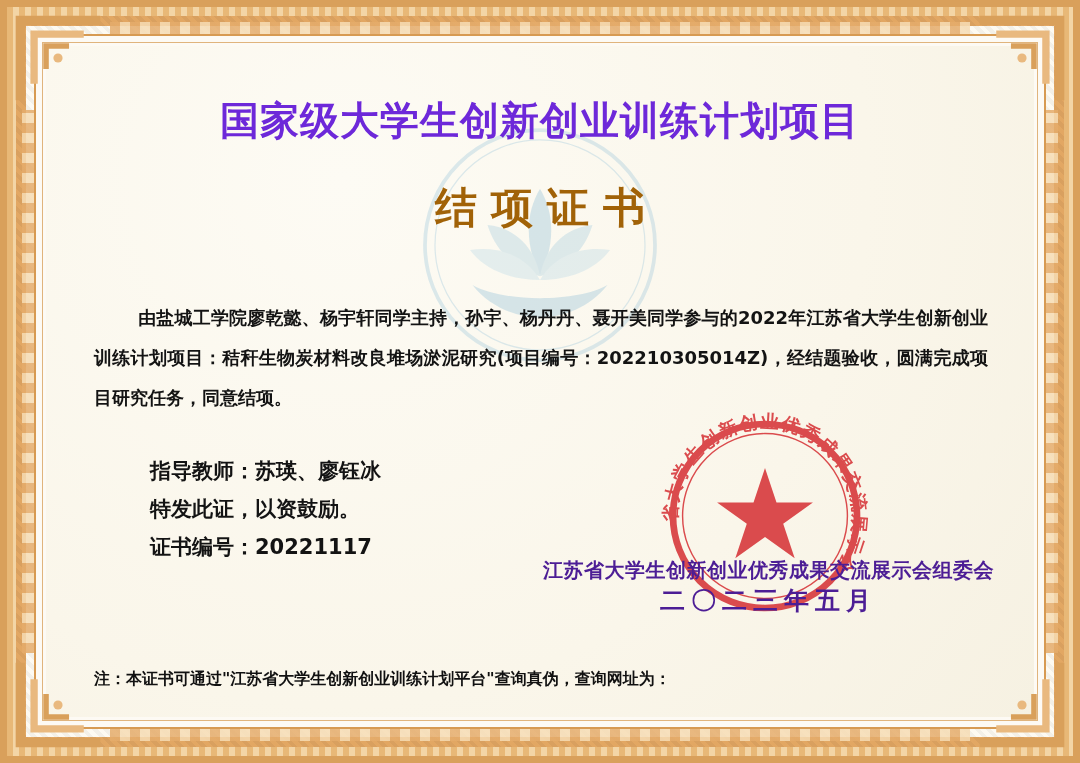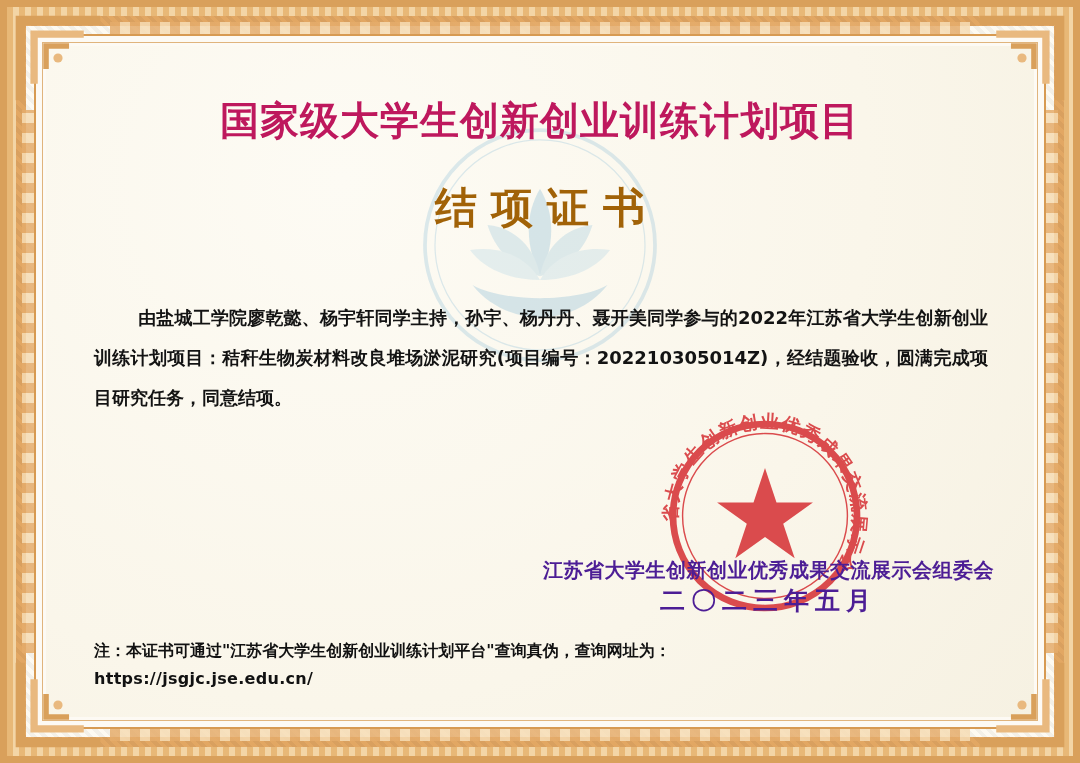--- a/index.html
+++ b/index.html
@@ -134,21 +134,21 @@
     top: 70px;
     bottom: 60px;
   }
 
   .title-main {
     text-align: center;
     font-family: "DejaVu Sans", "Liberation Sans", sans-serif;
     font-weight: bold;
     font-size: 39px;
     letter-spacing: 1px;
-    color: #be185d;
+    color: #6d28d9;
     margin-top: 24px;
   }
 
   .title-sub {
     text-align: center;
     font-family: "DejaVu Serif", "Liberation Serif", serif;
     font-weight: bold;
     font-size: 42px;
     letter-spacing: 14px;
     color: #a16207;
@@ -289,20 +289,25 @@
   </div>
 
   <div class="content">
 
     <div class="title-main">国家级大学生创新创业训练计划项目</div>
 
     <div class="title-sub">结项证书</div>
 
     <div class="body-text"><span class="indent"></span><span>由盐城工学院廖乾懿、杨宇轩同学主持，孙宇、杨丹丹、聂开美同学参与的2022年江苏省大学生创新创业训练计划项目：秸秆生物炭材料改良堆场淤泥研究(项目编号：202210305014Z)，经结题验收，圆满完成项目研究任务，同意结项。</span></div>
 
+    <div class="info-block">
+      <div class="info-line">指导教师：苏瑛、廖钰冰</div>
+      <div class="info-line">特发此证，以资鼓励。</div>
+      <div class="info-line">证书编号：20221117</div>
+    </div>
 
     <div class="seal">
       <svg viewBox="0 0 240 240">
         <defs>
           <path id="sealArc" d="M 120,120 m -92,0 a 92,92 0 1,1 184,0 a 92,92 0 1,1 -184,0"></path>
         </defs>
         <circle cx="120" cy="120" r="96" fill="none" stroke="#d4262b" stroke-width="7"></circle>
         <circle cx="120" cy="120" r="86" fill="none" stroke="#d4262b" stroke-width="1.5"></circle>
         <polygon points="120,70 132,106 170,106 139,128 151,164 120,142 89,164 101,128 70,106 108,106" fill="#d4262b"></polygon>
         <text font-size="19" font-weight="bold" fill="#d4262b" font-family="'DejaVu Sans','Liberation Sans',sans-serif" letter-spacing="2">
@@ -311,17 +316,16 @@
       </svg>
     </div>
 
     <div class="sign-block">
       <div class="sign-org">江苏省大学生创新创业优秀成果交流展示会组委会</div>
       <div class="sign-date">二〇二三年五月</div>
     </div>
 
     <div class="footnote">
       <span>注：本证书可通过"江苏省大学生创新创业训练计划平台"查询真伪，查询网址为：</span>
-      <span class="url">https://jsgjc.jse.edu.cn/</span>
     </div>
 
   </div>
 </div>
 
 </body></html>

